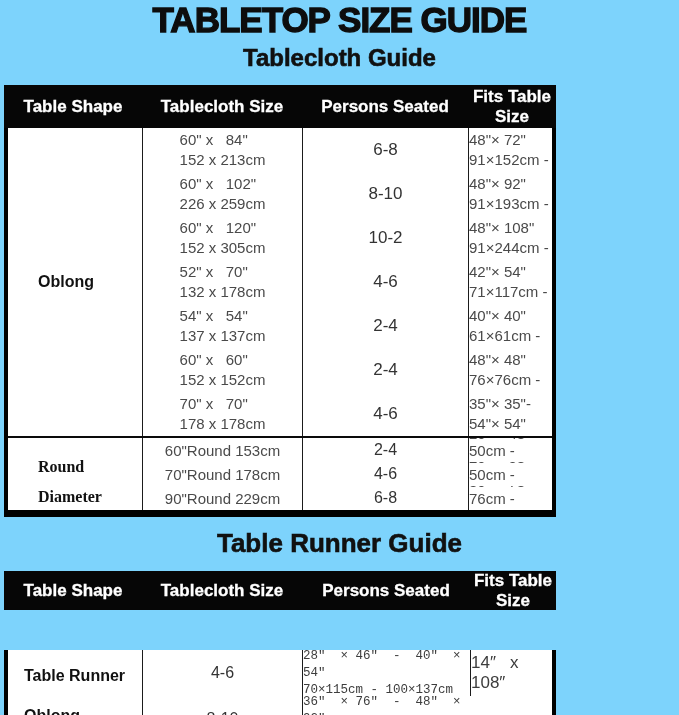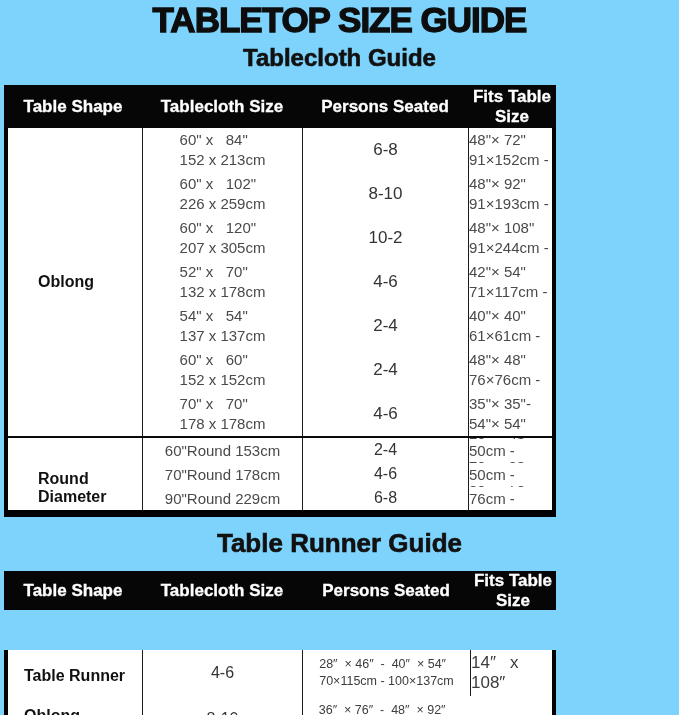--- a/index.html
+++ b/index.html
@@ -33,32 +33,32 @@
   .g-round{grid-template-columns:134px 160px 166px 1fr;grid-auto-rows:24px;}
   .g-runner{grid-template-columns:134px 160px 168px 1fr;grid-auto-rows:46px;margin-top:40px;}
   .cell{display:flex;align-items:center;justify-content:center;overflow:hidden;}
   .vline{border-left:1px solid #1b1b1b;}
   .divider{height:2px;background:#0a0a0a;}
   .shape-cell{
     display:flex;flex-direction:column;justify-content:center;
     font-weight:bold;font-size:16px;color:#111;padding-left:30px;box-sizing:border-box;
   }
   .shape-span7{grid-row:1 / span 7;grid-column:1;}
-  .shape-span3{grid-row:1 / span 3;grid-column:1;justify-content:flex-end;padding-top:8px;padding-bottom:4px;}
+  .shape-span3{grid-row:1 / span 3;grid-column:1;justify-content:space-between;padding-top:20px;padding-bottom:4px;font-family:Liberation Serif, serif;}
   .shape-span2{grid-row:1 / span 2;grid-column:1;justify-content:space-around;padding-left:16px;padding-top:6px;padding-bottom:6px;}
   .stack{display:inline-block;text-align:left;}
   .stack > div{white-space:pre-wrap;}
   .size-stack > div{font-size:15px;line-height:20px;color:#4a4a4a;}
   .fits-stack > div{font-size:15px;line-height:20px;color:#4a4a4a;}
   .persons{font-size:17px;color:#333;}
   .round-size,.round-fits{font-size:15px;color:#4a4a4a;white-space:pre-wrap;}
   .round-persons{font-size:16px;color:#333;}
   .runner-size{font-size:17px;color:#3d3d3d;white-space:pre-wrap;}
   .runner-persons{font-size:16px;color:#333;}
-  .runner-fits-stack > div{font-size:12.5px;line-height:17px;color:#3d3d3d;}
+  .runner-fits-stack > div{font-size:12.5px;line-height:17px;color:#3d3d3d;font-family:Liberation Mono, monospace;}
 </style>
 </head>
 <body>
 
 <div class="page">
 
   <h1 class="main-title">TABLETOP SIZE GUIDE</h1>
   <h2 class="sub-title sub1">Tablecloth Guide</h2>
 
   <div class="sizetable t1">
@@ -96,21 +96,21 @@
         <div class="cell vline">
             <span class="stack fits-stack">
               <div>36"× 76"-  48"× 92"</div>
               <div>91×193cm - 122×234cm</div>
             </span>
           </div>
 
         <div class="cell vline">
             <span class="stack size-stack">
               <div>60" x   120"</div>
-              <div>207 x 305cm</div>
+              <div>152 x 305cm</div>
             </span>
           </div>
         <div class="cell vline persons">10-2</div>
         <div class="cell vline">
             <span class="stack fits-stack">
               <div>36"× 96"-  48"× 108"</div>
               <div>91×244cm - 122×274cm</div>
             </span>
           </div>
 

